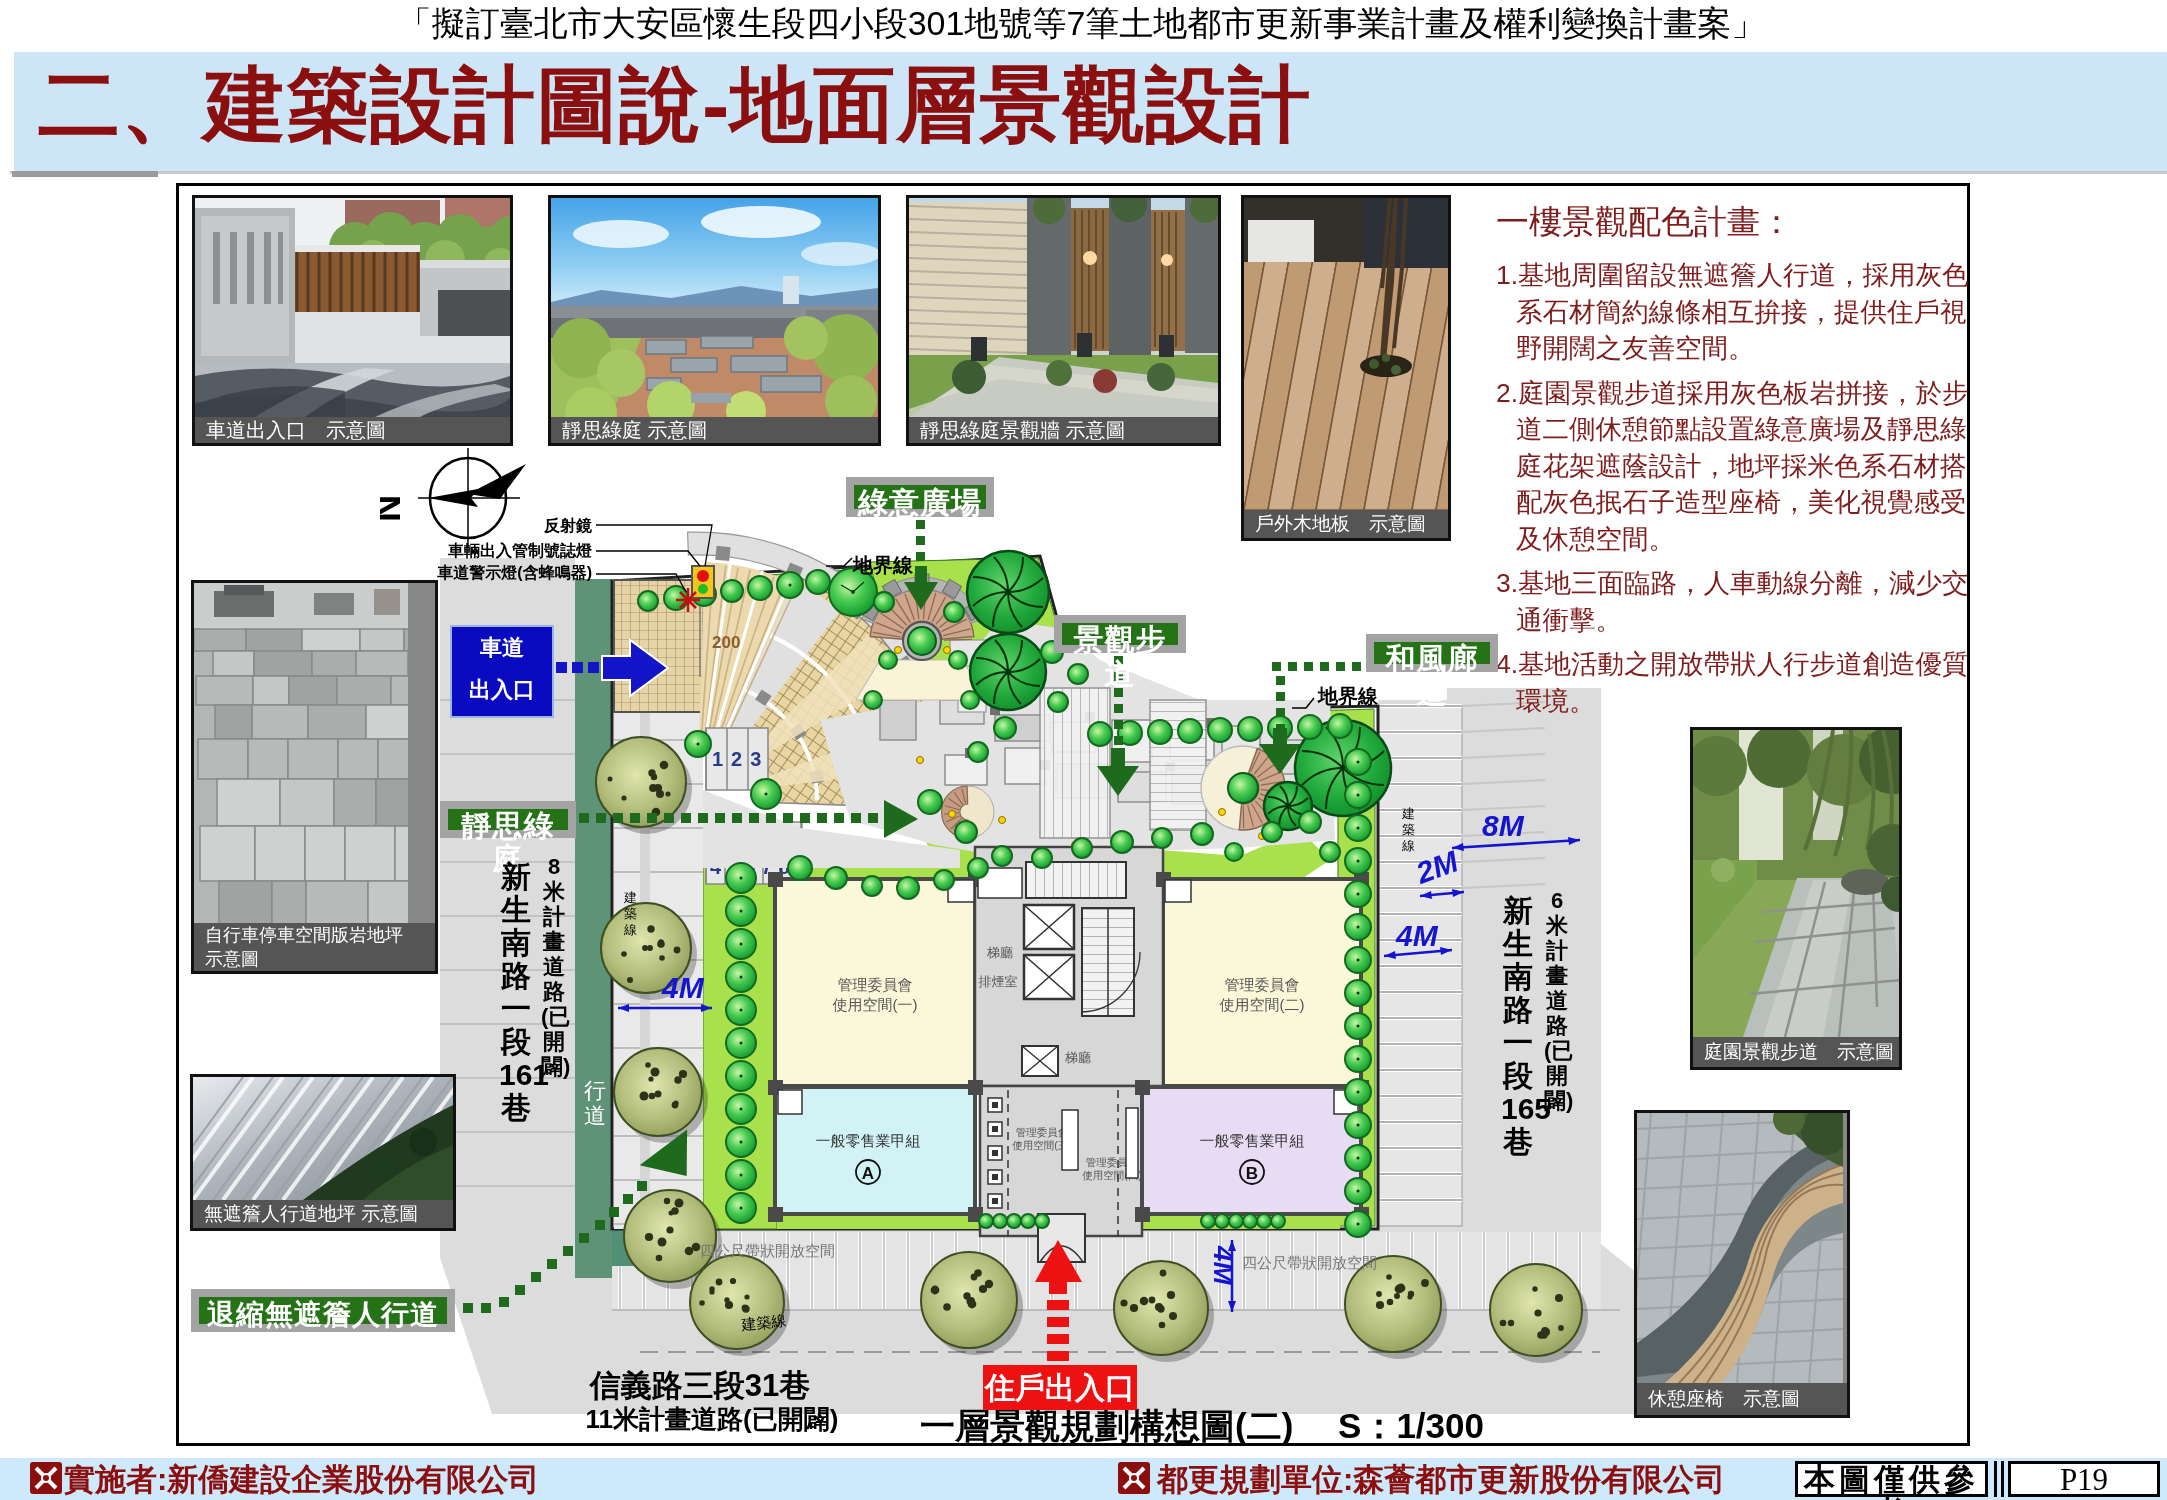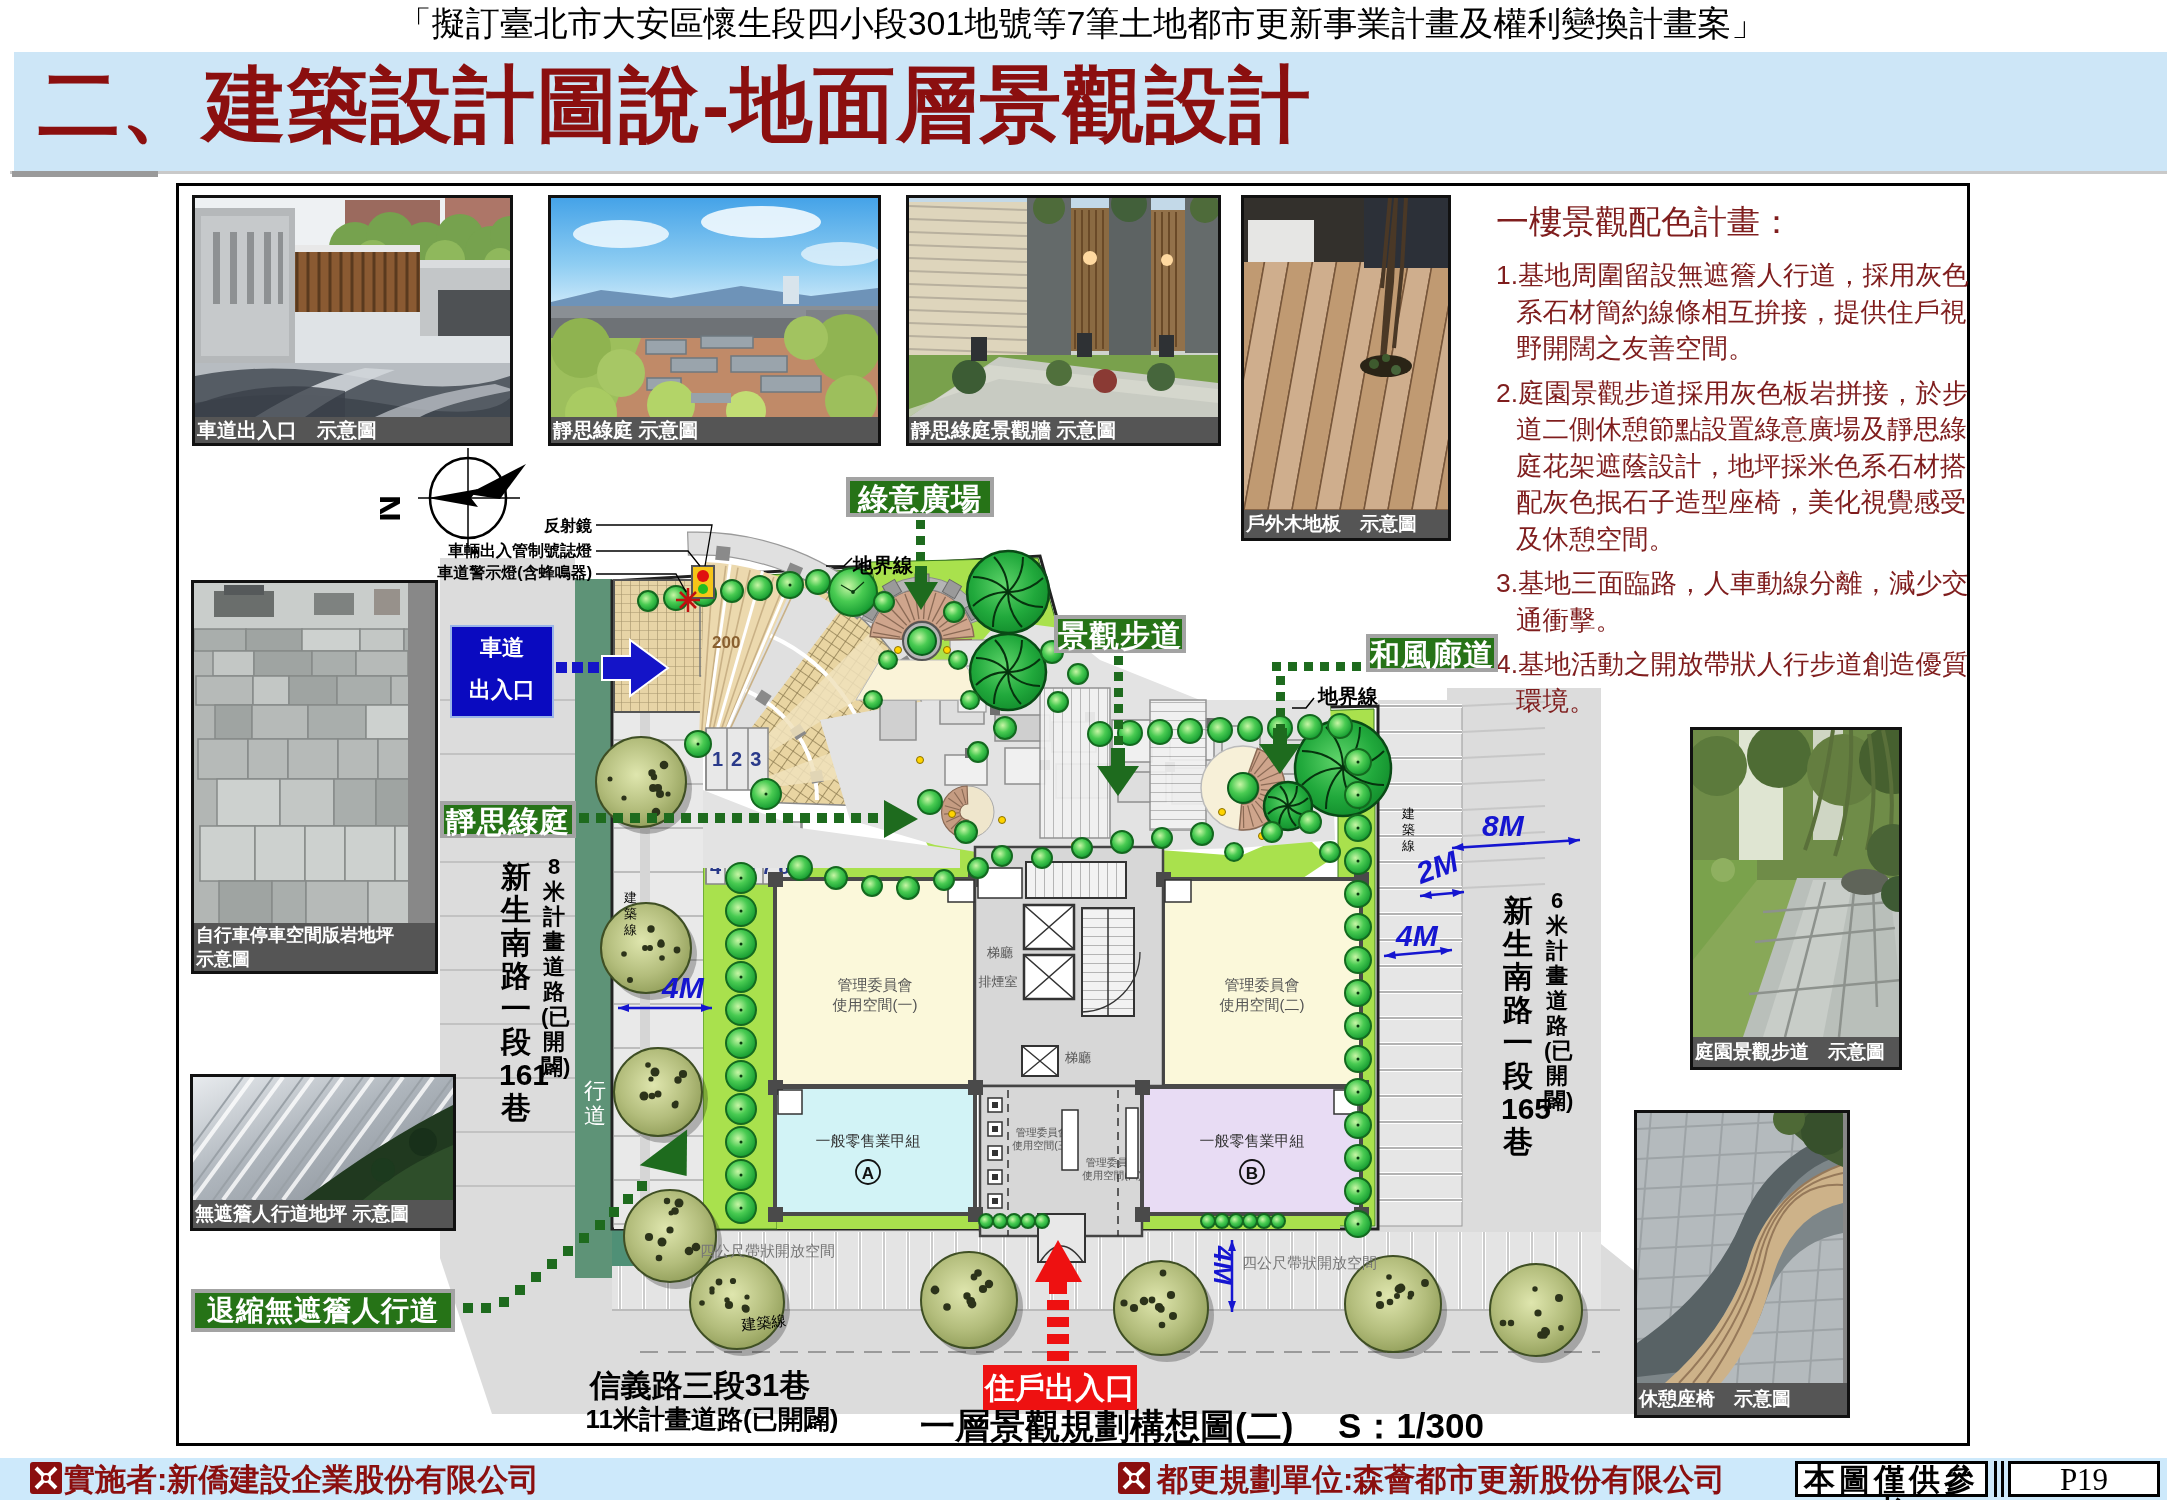--- a/index.html
+++ b/index.html
@@ -6,22 +6,22 @@
  font-family:"Liberation Sans",sans-serif;overflow:hidden}
 .topline{position:absolute;left:0;top:0;width:2167px;height:48px;color:#000;
  font-size:34px;text-align:center;padding-right:4px;box-sizing:border-box;line-height:46px}
 .band{position:absolute;left:14px;top:52px;width:2164px;height:119px;background:#cde6f7}
 .band .t{position:absolute;left:24px;top:-1px;font-size:82px;font-weight:bold;color:#8b0f0f;letter-spacing:1px}
 .bandsh{position:absolute;left:10px;top:171px;width:2157px;height:3px;background:#c9c9c9}
 .content{position:absolute;left:176px;top:183px;width:1794px;height:1263px;border:3px solid #000;background:#fff;box-sizing:border-box}
 .ph{position:absolute;border:3px solid #111;background:#888;box-sizing:border-box}
 .phin{position:absolute;inset:0;overflow:hidden}
 .cap{position:absolute;left:0;right:0;bottom:0;background:rgba(80,80,80,0.92);color:#fff;
- font-weight:bold;padding-left:2px}
-.glb{position:absolute;background:#267317;border:4px solid #a3a3a3;color:#fff;font-weight:bold;
+ font-weight:normal;padding-left:11px}
+.glb{position:absolute;background:#267317;border:8px solid #a3a3a3;color:#fff;font-weight:bold;
  text-align:center;box-sizing:border-box;letter-spacing:1px}
 .txt{position:absolute;left:1496px;top:200px;width:492px;color:#7f1d1d}
 .txt .h{font-size:33px;margin-bottom:12px}
 .txt .it{font-size:26.5px;line-height:36.5px;padding-left:20px;text-indent:-20px;margin-bottom:8px}
 .footer{position:absolute;left:0;top:1458px;width:2167px;height:42px;background:#cde9fb}
 .fico{position:absolute;top:4px;width:32px;height:32px}
 .ftx{position:absolute;top:0;font-size:31px;font-weight:bold;color:#8b0f0f;line-height:44px}
 .fbox{position:absolute;top:3px;background:#fff;border:3px solid #000;box-sizing:border-box;text-align:center;
  font-family:"Liberation Serif",serif;color:#000}
 </style></head><body>

